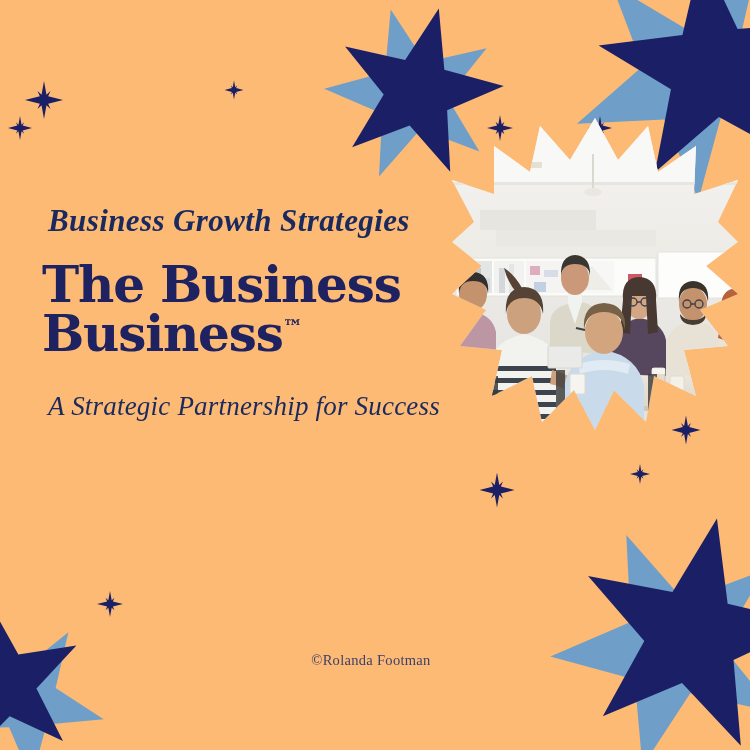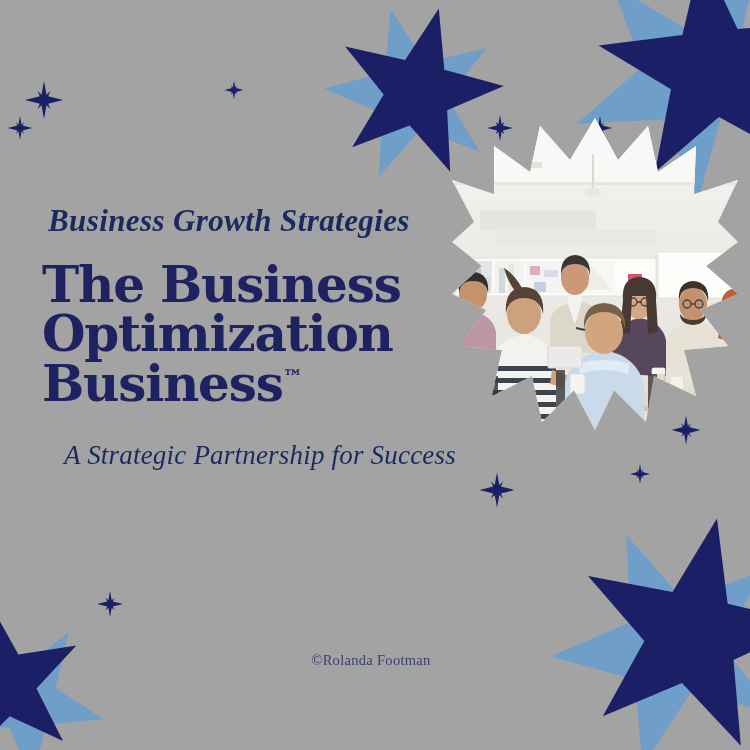--- a/index.html
+++ b/index.html
@@ -8,21 +8,21 @@
     padding: 0;
     background: #ffffff;
   }
   body {
     font-family: "Liberation Serif", "DejaVu Serif", serif;
   }
   #poster {
     position: relative;
     width: 750px;
     height: 750px;
-    background: #a3a3a3;
+    background: #fdba74;
     overflow: hidden;
   }
 
   
   .deco-layer {
     position: absolute;
     inset: 0;
     width: 750px;
     height: 750px;
     pointer-events: none;
@@ -75,21 +75,21 @@
     vertical-align: 0.85em;
     letter-spacing: 0;
     font-weight: 700;
   }
   .tagline {
     font-family: "Liberation Serif", "DejaVu Serif", serif;
     font-style: italic;
     font-weight: 400;
     font-size: 27px;
     color: #1b2a5e;
-    margin: 32px 0 0 20px;
+    margin: 32px 0 0 4px;
     letter-spacing: 0.2px;
     white-space: nowrap;
   }
 
   
   .credit {
     position: absolute;
     left: 0;
     right: 8px;
     top: 652px;
@@ -294,21 +294,20 @@
 
         <rect x="0" y="0" width="286" height="312" fill="#ffffff" opacity="0.07"></rect>
       </g>
     </svg>
   </div>
 
   <div class="text-block">
     <div class="eyebrow">Business Growth Strategies</div>
     <h1 class="headline">
       <span class="ln">The Business</span>
-      <span class="ln">Optimization</span>
       <span class="ln"><span>Business</span><span class="tm">™</span></span>
     </h1>
     <div class="tagline">A Strategic Partnership for Success</div>
   </div>
 
   <div class="credit">©Rolanda Footman</div>
 
 </div>
 
 </body></html>

